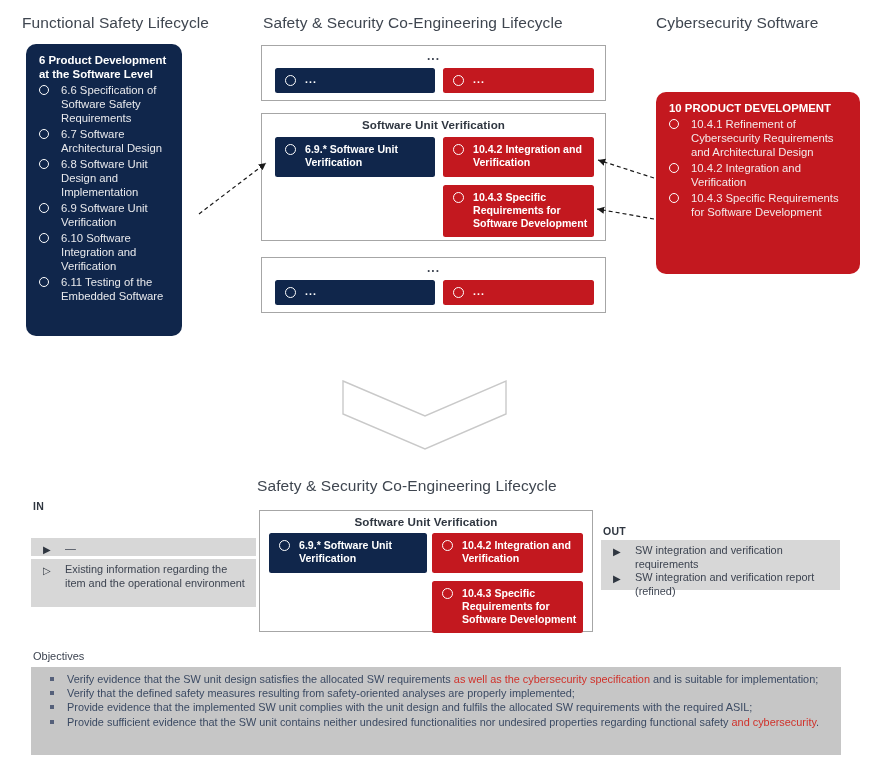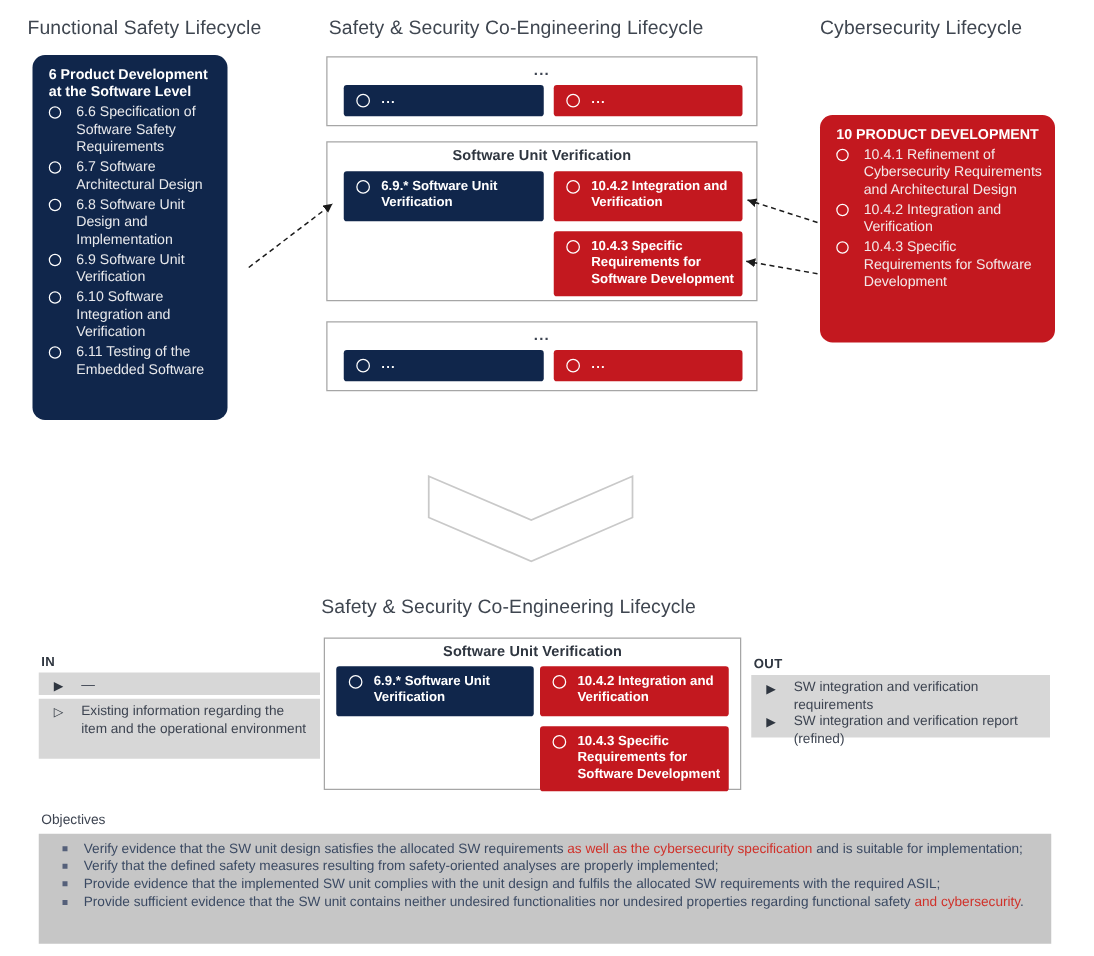--- a/index.html
+++ b/index.html
@@ -167,35 +167,35 @@
     left: 0; top: 0;
     width: 875px; height: 765px;
     pointer-events: none;
   }
 </style>
 </head>
 <body>
 
 <div class="abs col-title" style="left:22px; top:14px;">Functional Safety Lifecycle</div>
 <div class="abs col-title" style="left:263px; top:14px;">Safety &amp; Security Co-Engineering Lifecycle</div>
-<div class="abs col-title" style="left:656px; top:14px;">Cybersecurity Lifecycle</div>
+<div class="abs col-title" style="left:656px; top:14px;">Cybersecurity Software</div>
 
 <div class="abs card navy" style="left:26px; top:44px; width:156px; height:292px;">
   <div class="card-title">6 Product Development at the Software Level</div>
   <ul class="card-list">
     <li><span class="bullet-ring"></span><span>6.6 Specification of Software Safety Requirements</span></li>
     <li><span class="bullet-ring"></span><span>6.7 Software Architectural Design</span></li>
     <li><span class="bullet-ring"></span><span>6.8 Software Unit Design and Implementation</span></li>
     <li><span class="bullet-ring"></span><span>6.9 Software Unit Verification</span></li>
     <li><span class="bullet-ring"></span><span>6.10 Software Integration and Verification</span></li>
     <li><span class="bullet-ring"></span><span>6.11 Testing of the Embedded Software</span></li>
   </ul>
 </div>
 
-<div class="abs card red" style="left:656px; top:92px; width:188px; height:182px;">
+<div class="abs card red" style="left:656px; top:92px; width:204px; height:182px;">
   <div class="card-title">10 PRODUCT DEVELOPMENT</div>
   <ul class="card-list">
     <li><span class="bullet-ring"></span><span>10.4.1 Refinement of Cybersecurity Requirements and Architectural Design</span></li>
     <li><span class="bullet-ring"></span><span>10.4.2 Integration and Verification</span></li>
     <li><span class="bullet-ring"></span><span>10.4.3 Specific Requirements for Software Development</span></li>
   </ul>
 </div>
 
 <div class="abs group" style="left:261px; top:45px; width:345px; height:56px;">
   <div class="group-title dots">...</div>
@@ -238,21 +238,21 @@
     <span class="ring"></span><span>6.9.* Software Unit Verification</span>
   </div>
   <div class="blk red" style="left:172px; top:22px; width:151px; height:40px;">
     <span class="ring"></span><span>10.4.2 Integration and Verification</span>
   </div>
   <div class="blk red" style="left:172px; top:70px; width:151px; height:52px;">
     <span class="ring"></span><span>10.4.3 Specific Requirements for Software Development</span>
   </div>
 </div>
 
-<div class="abs io-label" style="left:33px; top:524px;text-align:right;">IN</div>
+<div class="abs io-label" style="left:33px; top:500px;text-align:right;">IN</div>
 <div class="abs io-box" style="left:31px; top:538px; width:225px; height:18px;">
   <ul>
     <li><span class="tri">▶</span><span>—</span></li>
   </ul>
 </div>
 <div class="abs io-box" style="left:31px; top:559px; width:225px; height:48px;">
   <ul>
     <li><span class="tri">▷</span><span>Existing information regarding the item and the operational environment</span></li>
   </ul>
 </div>

